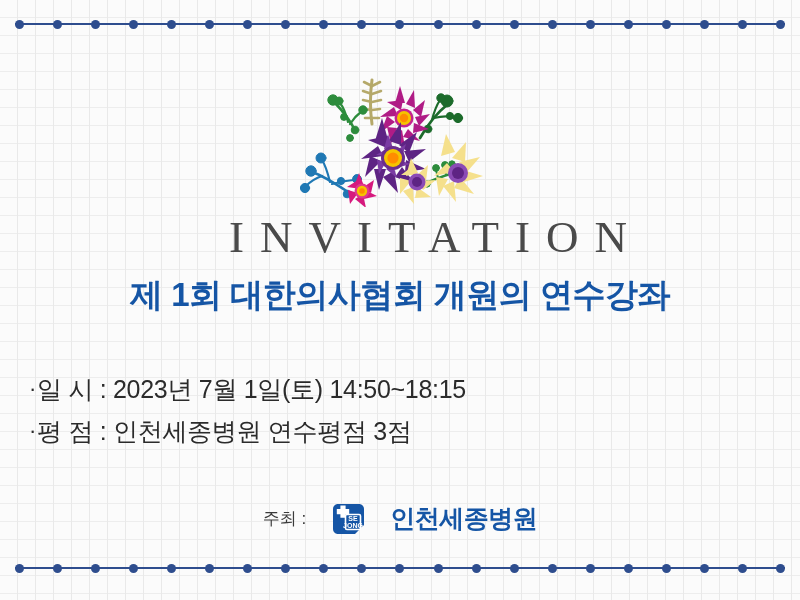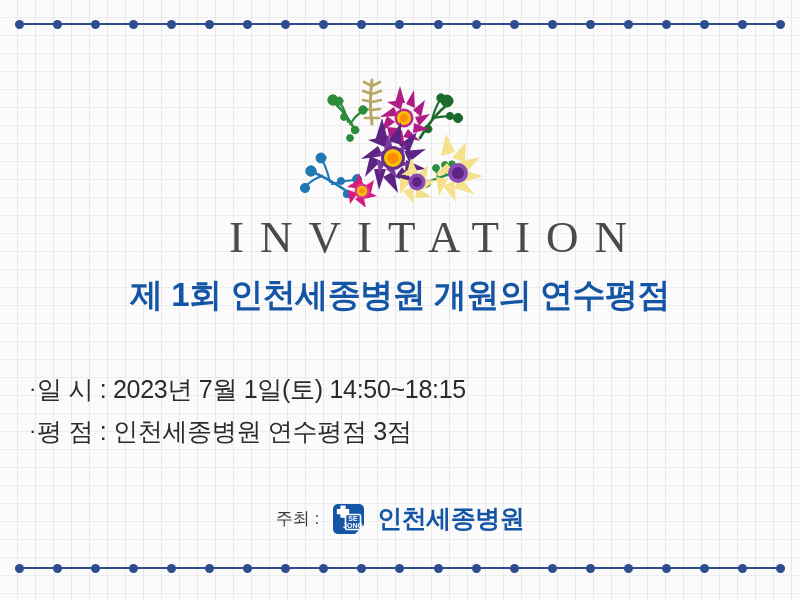--- a/index.html
+++ b/index.html
@@ -127,21 +127,21 @@
 
   
   .organiser {
     position: absolute;
     top: 498px;
     left: 0;
     width: 100%;
     display: flex;
     align-items: center;
     justify-content: center;
-    gap: 9px;
+    gap: 22px;
   }
   .organiser-label {
     font-size: 17px;
     color: #3a3a3a;
     letter-spacing: 0px;
     white-space: nowrap;
   }
   .logo-mark {
     position: relative;
     width: 40px;
@@ -334,21 +334,21 @@
           <circle cx="117" cy="110" r="8.5" fill="#8B4BB5"></circle>
           <circle cx="117" cy="110" r="5" fill="#5E2484"></circle>
         </g>
 
       </g>
     </svg>
   </div>
 
   <div class="invitation">INVITATION</div>
 
-  <div class="headline">제 1회 인천세종병원 개원의 연수평점</div>
+  <div class="headline">제 1회 대한의사협회 개원의 연수강좌</div>
 
   <div class="details">
     <div class="detail-line">
       <span class="bullet">·</span><span>일 시 : 2023년 7월 1일(토) 14:50~18:15</span>
     </div>
     <div class="detail-line">
       <span class="bullet">·</span><span>평 점 : 인천세종병원 연수평점 3점</span>
     </div>
   </div>
 

